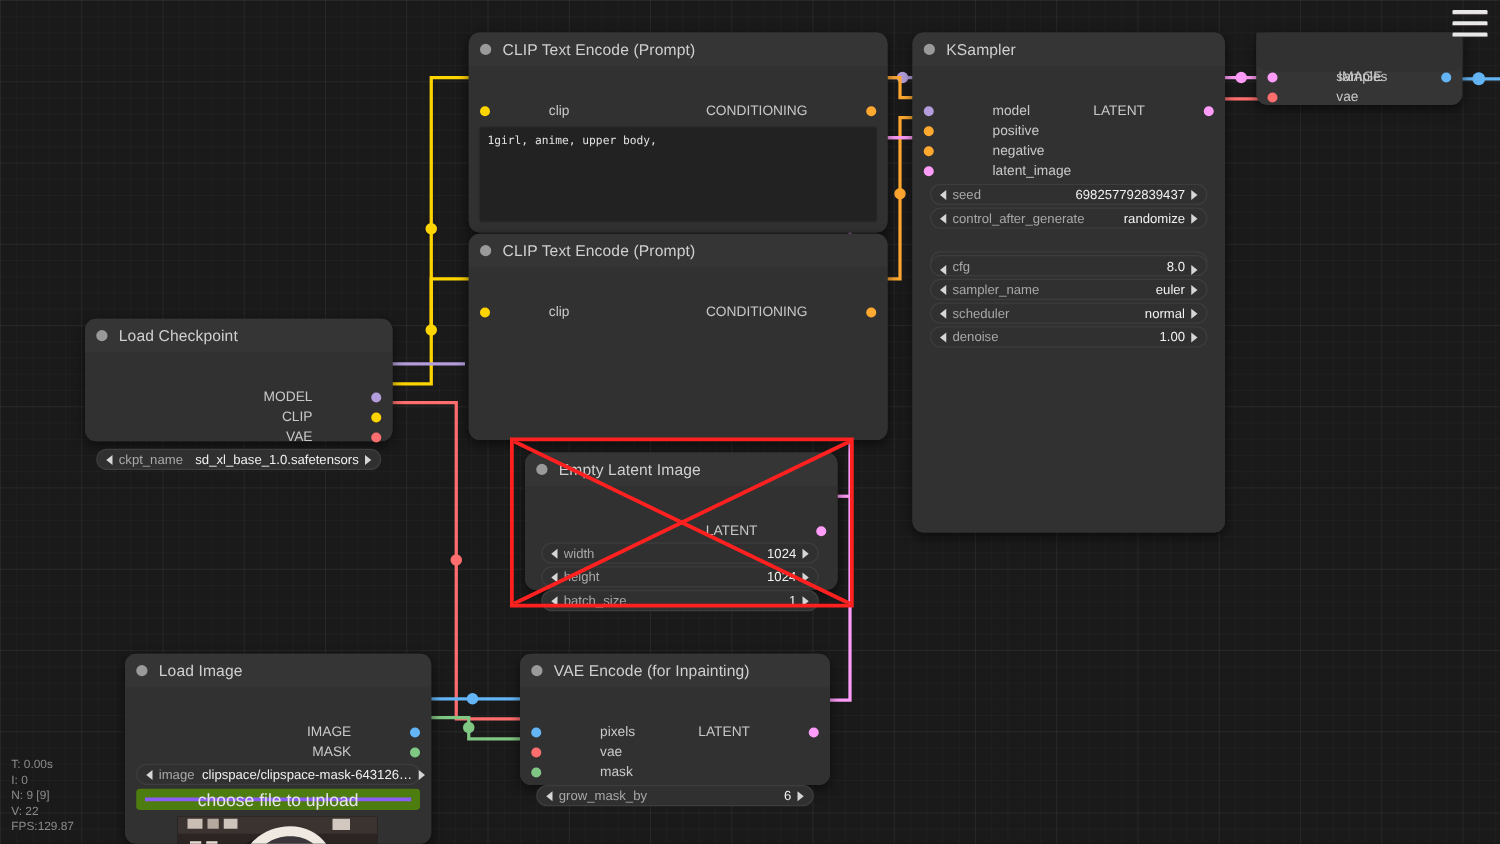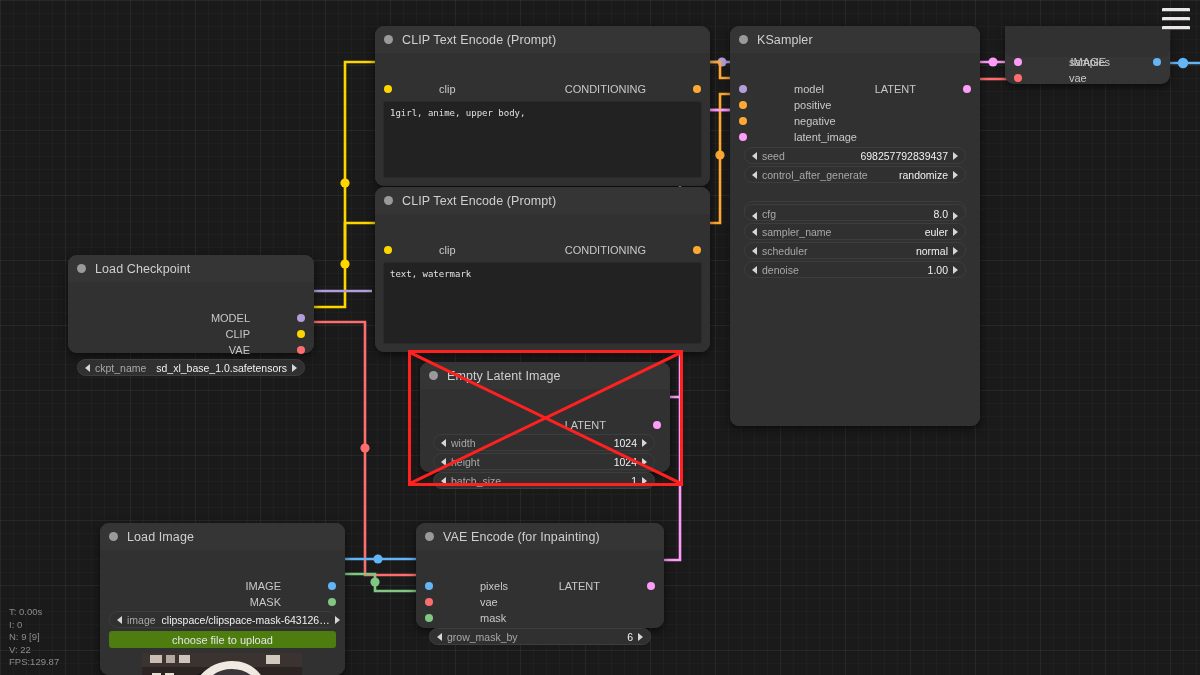--- a/index.html
+++ b/index.html
@@ -111,25 +111,25 @@
     color: #e2e2e2;
     font-family: "DejaVu Sans Mono", monospace;
     font-size: 9px;
     padding: 5px 6px;
     line-height: 1.35;
     overflow: hidden;
     white-space: pre-wrap;
   }
   .btn-widget {
     position: absolute;
-    background: #4d7c0f;
+    background: #8b5cf6;
     border: 7px solid #4d7c0f;
     border-radius: 3px;
     color: #e6e6e6;
-    font-size: 11px;
+    font-size: 14px;
     display: flex; align-items: center; justify-content: center;
   }
   .img-preview {
     position: absolute;
     overflow: hidden;
     background: #1e1a19;
   }
 
   
   .highlight-box {
@@ -239,21 +239,20 @@
   </div>
   <div class="node-body">
     <div class="slot in" style="top:29px;">
       <span class="slot-dot c-clip"></span>
       <span class="slot-label">clip</span>
     </div>
     <div class="slot out" style="top:29px;">
       <span class="slot-dot c-cond"></span>
       <span class="slot-label">CONDITIONING</span>
     </div>
-    <div class="textarea-widget" style="left:8px; top:48px; width:319px; height:82px;">text, watermark</div>
   </div>
 </div>
 
 <div class="node" style="left:730px; top:26px; width:250px; height:400px;">
   <div class="node-title-bar">
     <span class="node-dot"></span>
     <span class="node-title">KSampler</span>
   </div>
   <div class="node-body">
     <div class="slot in" style="top:29px;">

